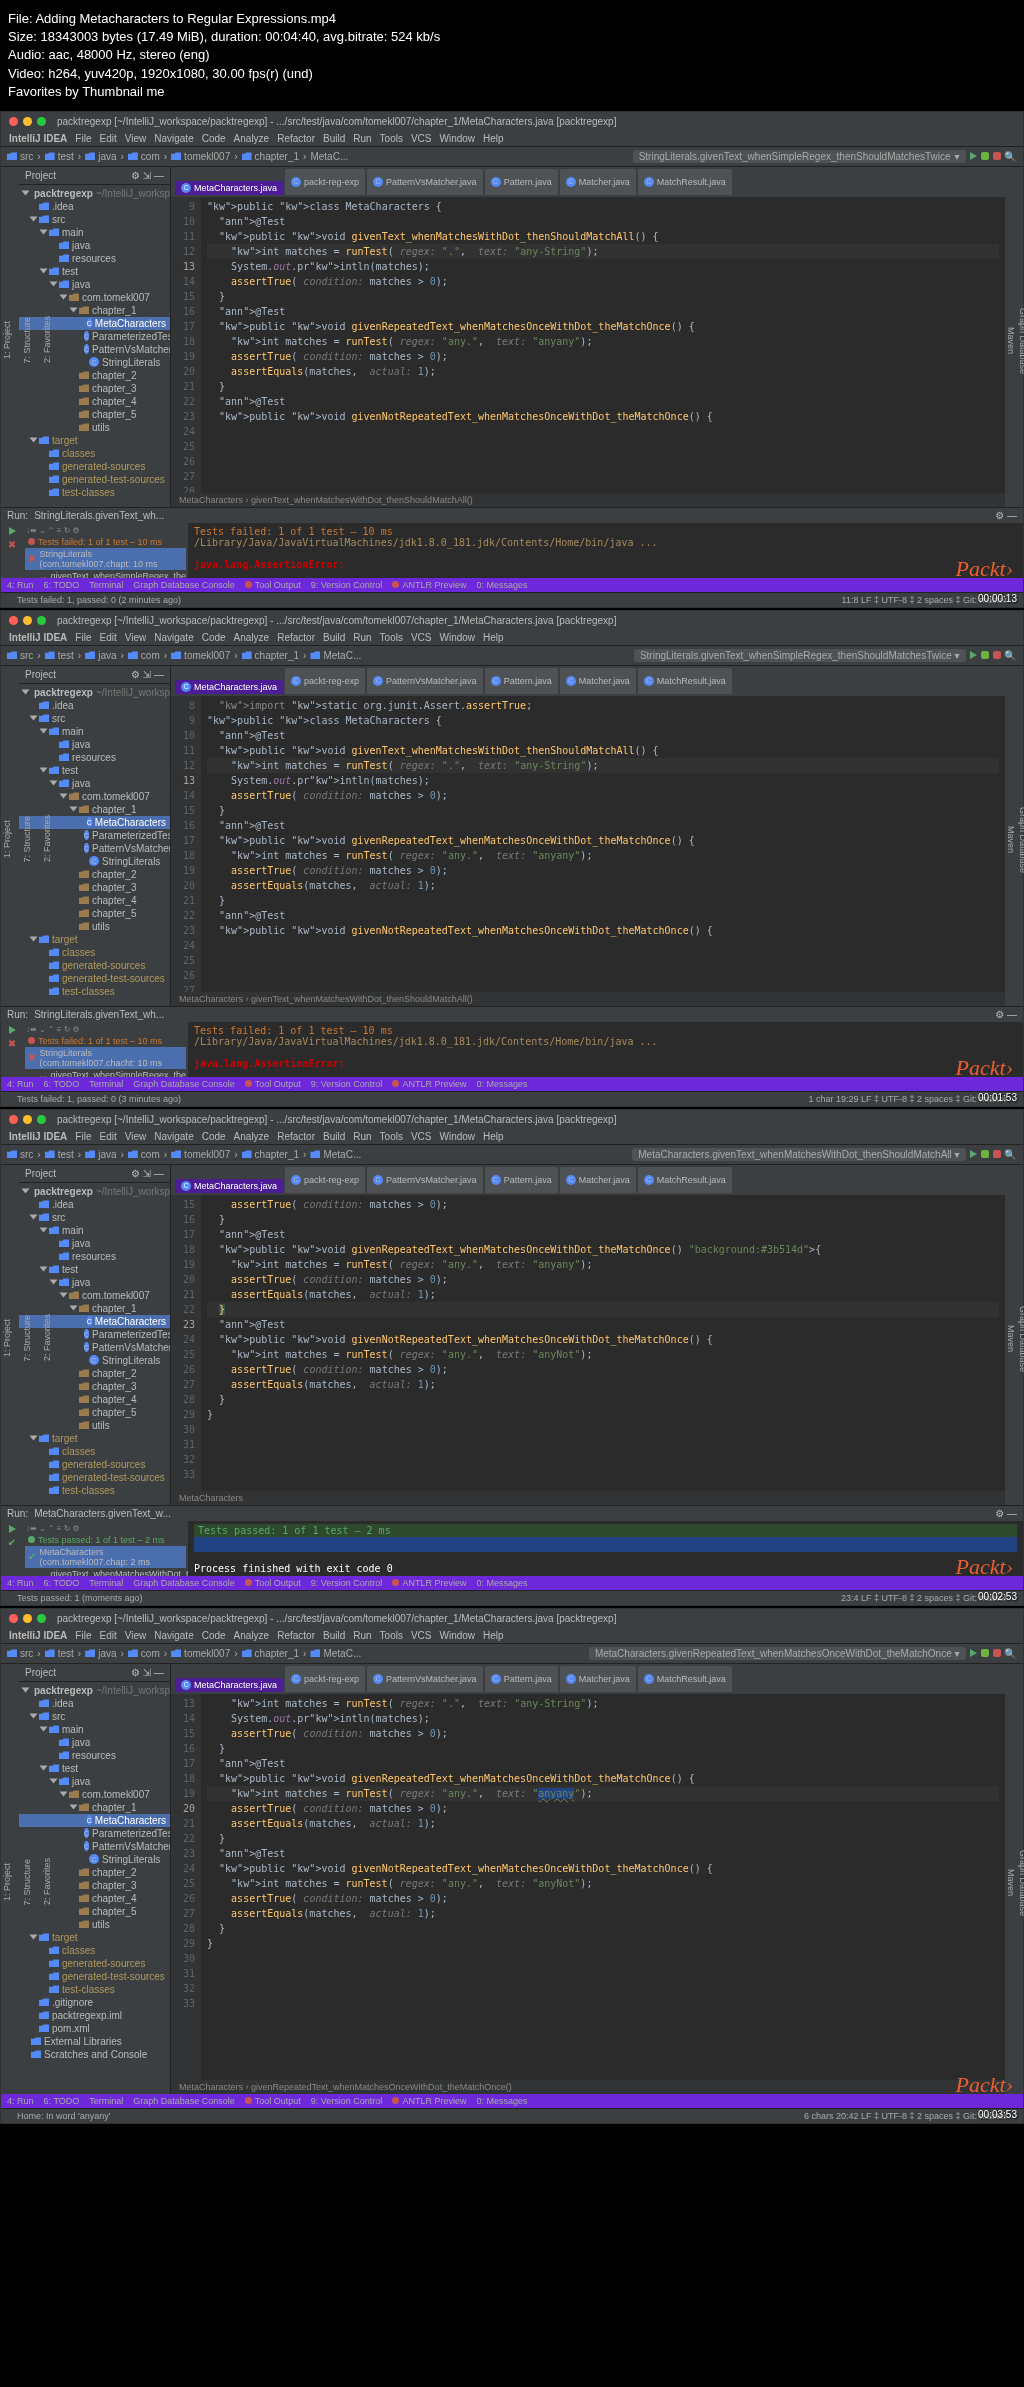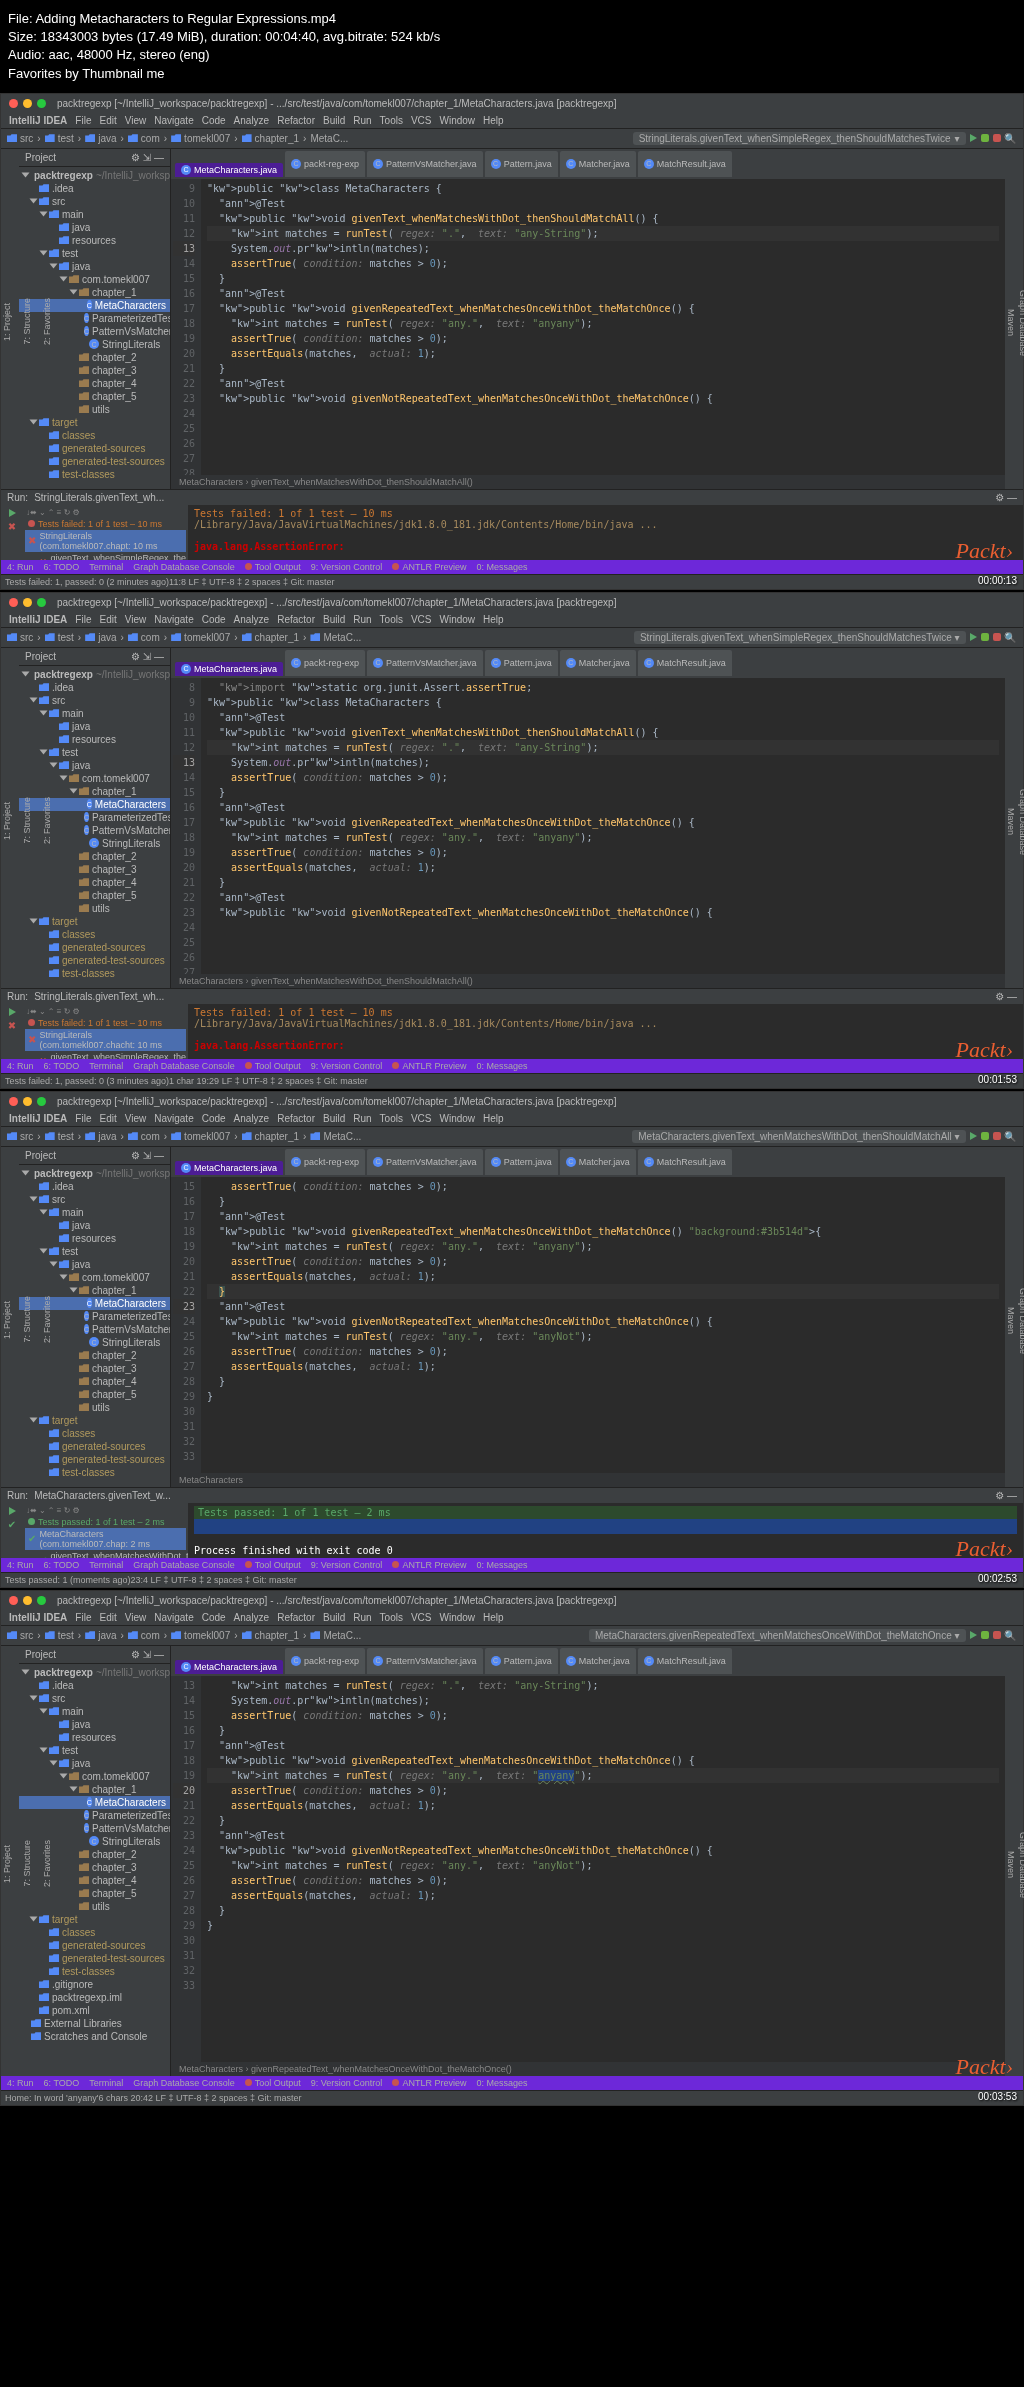--- a/index.html
+++ b/index.html
@@ -62,35 +62,36 @@
 .test-fail { color: #cc7832; }
 .test-pass { color: #59a869; }
 .console { flex: 1; padding: 3px 6px; font-family: 'Menlo', monospace; font-size: 10px; }
 .console-fail { color: #cc7832; }
 .console-err { color: #cc0000; font-weight: bold; }
 .console-path { color: #a68a5e; }
 .console-pass { background: #2d4a2d; color: #59a869; padding: 1px 4px; }
 .console-blue-line { background: #214283; height: 15px; }
 .bottom-tabs { background: #6d28d9; padding: 2px 6px; display: flex; gap: 10px; color: #aaa; font-size: 9px; }
 .bottom-tab { display: flex; align-items: center; gap: 3px; cursor: pointer; }
-.status-bar { background: #3c3f41; padding: 2px 4px; display: flex; justify-content: flex-start; color: #aaa; font-size: 9px; border-top: 1px solid #222; }
+.status-bar { background: #3c3f41; padding: 2px 16px; display: flex; justify-content: space-between; color: #aaa; font-size: 9px; border-top: 1px solid #222; }
 .watermark { position: absolute; bottom: 25px; right: 10px; font-family: serif; font-size: 22px; color: rgba(255,100,50,0.9); font-style: italic; z-index: 10; }
 .timestamp { position: absolute; bottom: 3px; right: 6px; font-size: 10px; color: #fff; z-index: 11; text-shadow: 1px 1px 2px #000; }
 .red-dot { width: 7px; height: 7px; background: #c75450; border-radius: 50%; display: inline-block; }
 .green-dot { width: 7px; height: 7px; background: #59a869; border-radius: 50%; display: inline-block; }
 .check-icon { color: #59a869; font-size: 10px; }
 .x-icon { color: #c75450; font-size: 10px; }
 </style>
 </head>
 <body>
 
 <div class="header-text">
   <div>File: Adding Metacharacters to Regular Expressions.mp4</div>
   <div>Size: 18343003 bytes (17.49 MiB), duration: 00:04:40, avg.bitrate: 524 kb/s</div>
   <div>Audio: aac, 48000 Hz, stereo (eng)</div>
+  <div>Video: h264, yuv420p, 1920x1080, 30.00 fps(r) (und)</div>
   <div>Favorites by Thumbnail me</div>
 </div>
 
 <div class="ide-frame">
   <div class="mac-traffic">
     <div class="traffic-dot traffic-red"></div>
     <div class="traffic-dot traffic-yellow"></div>
     <div class="traffic-dot traffic-green"></div>
     <span class="app-title">packtregexp [~/IntelliJ_workspace/packtregexp] - .../src/test/java/com/tomekl007/chapter_1/MetaCharacters.java [packtregexp]</span>
   </div>

